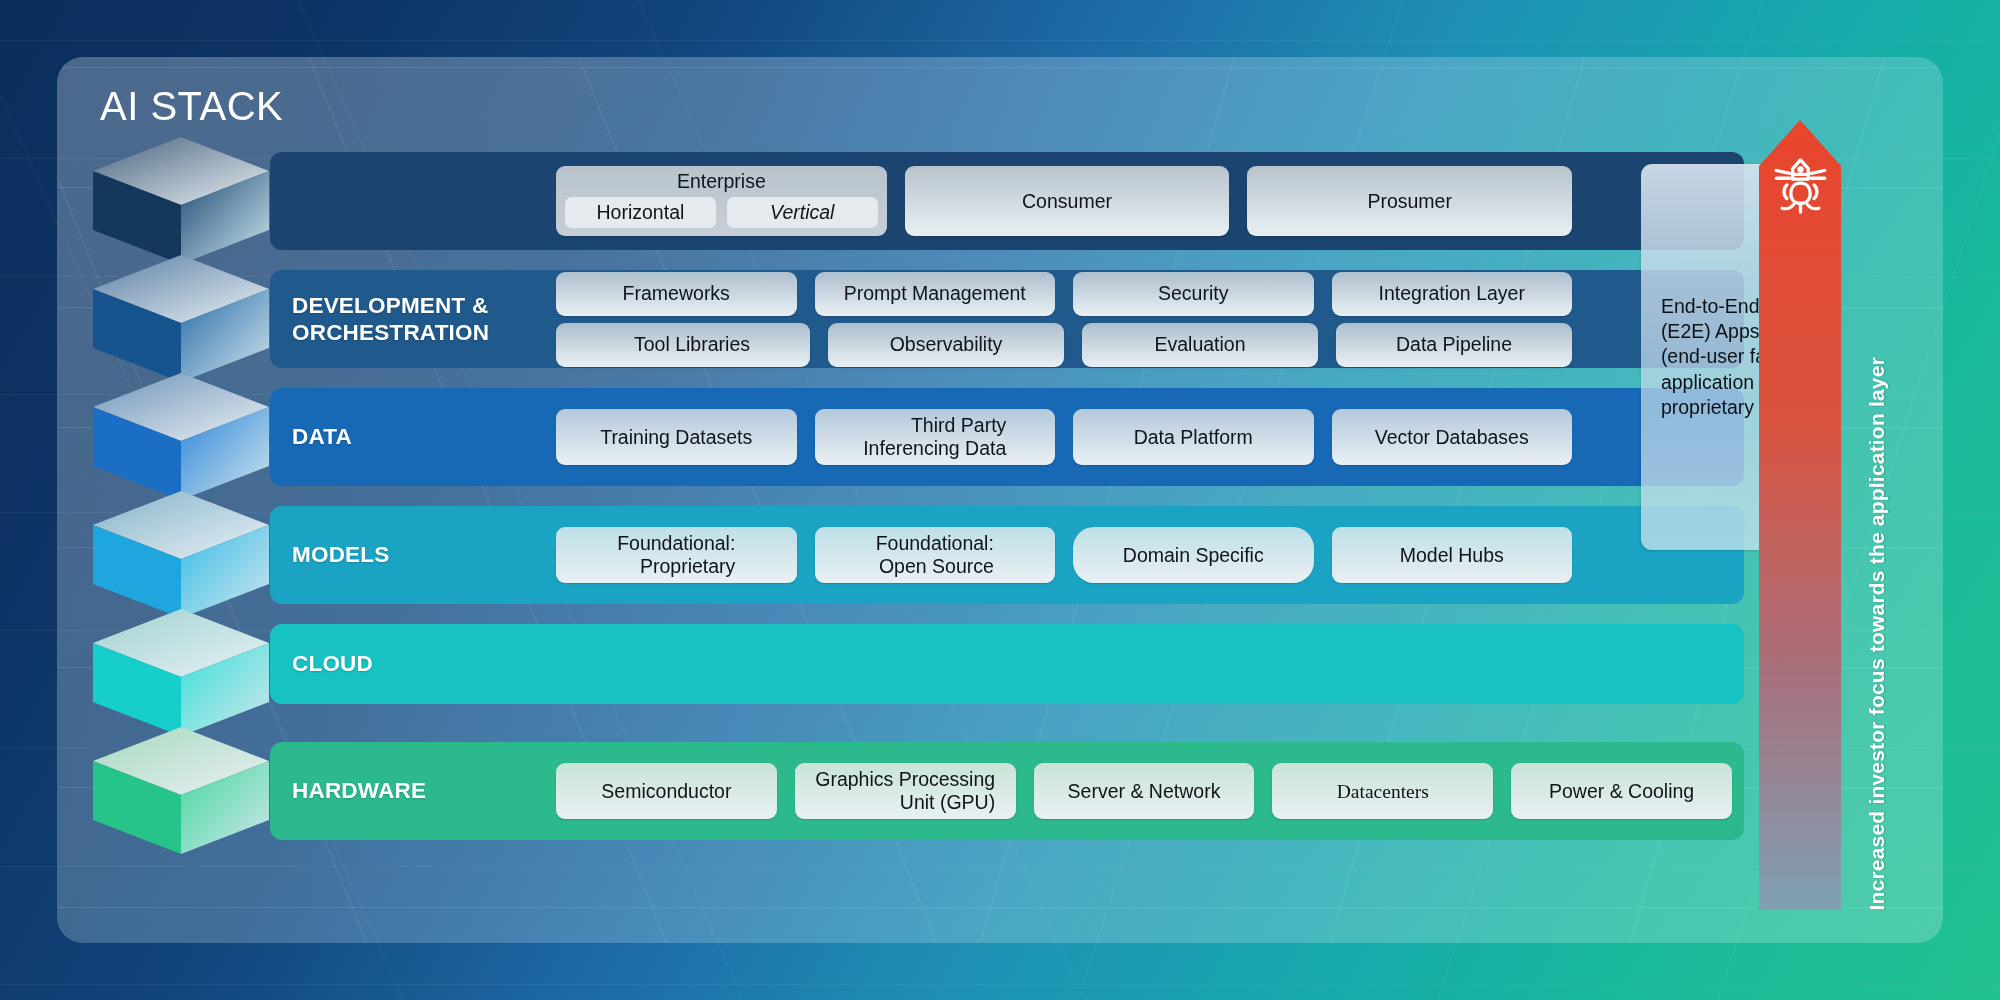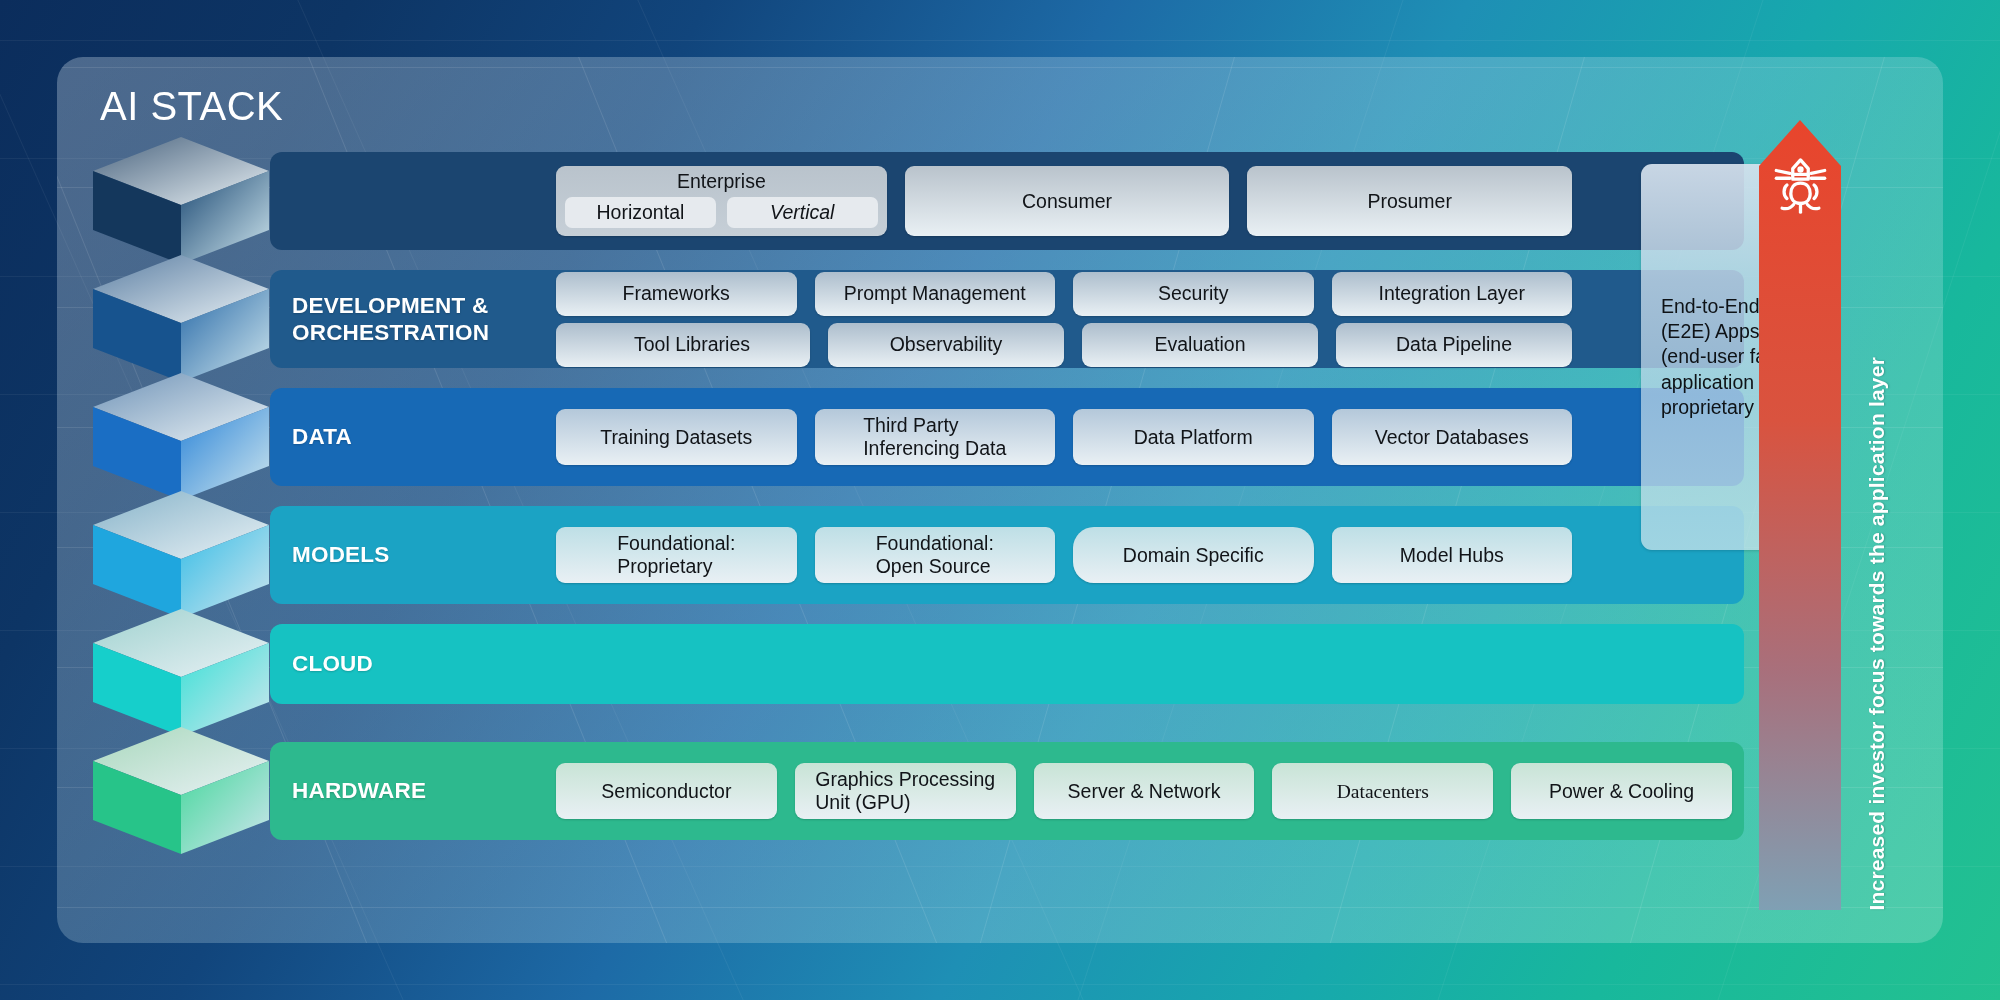--- a/index.html
+++ b/index.html
@@ -57,21 +57,21 @@
 
   
   .boxes {
     position:absolute; left:460px; right:8px; top:0; bottom:0;
     display:flex; flex-direction:column; justify-content:center; gap:7px;
     z-index:5; padding:0 4px;
   }
   .row { display:flex; gap:18px; }
   .box {
     flex:1; border-radius:9px;
-    display:flex; align-items:center; justify-content:center; text-align:left;
+    display:flex; align-items:center; justify-content:center; text-align:right;
     color:#111418; font-size:19.5px; line-height:1.18;
     padding:5px 6px; min-height:44px;
     box-shadow:0 1px 2px rgba(0,0,0,.18);
   }
 
   
   .ent-wrap {
     flex:1; border-radius:9px; padding:5px 9px 8px;
     display:flex; flex-direction:column; align-items:center; gap:4px;
     box-shadow:0 1px 2px rgba(0,0,0,.18);

